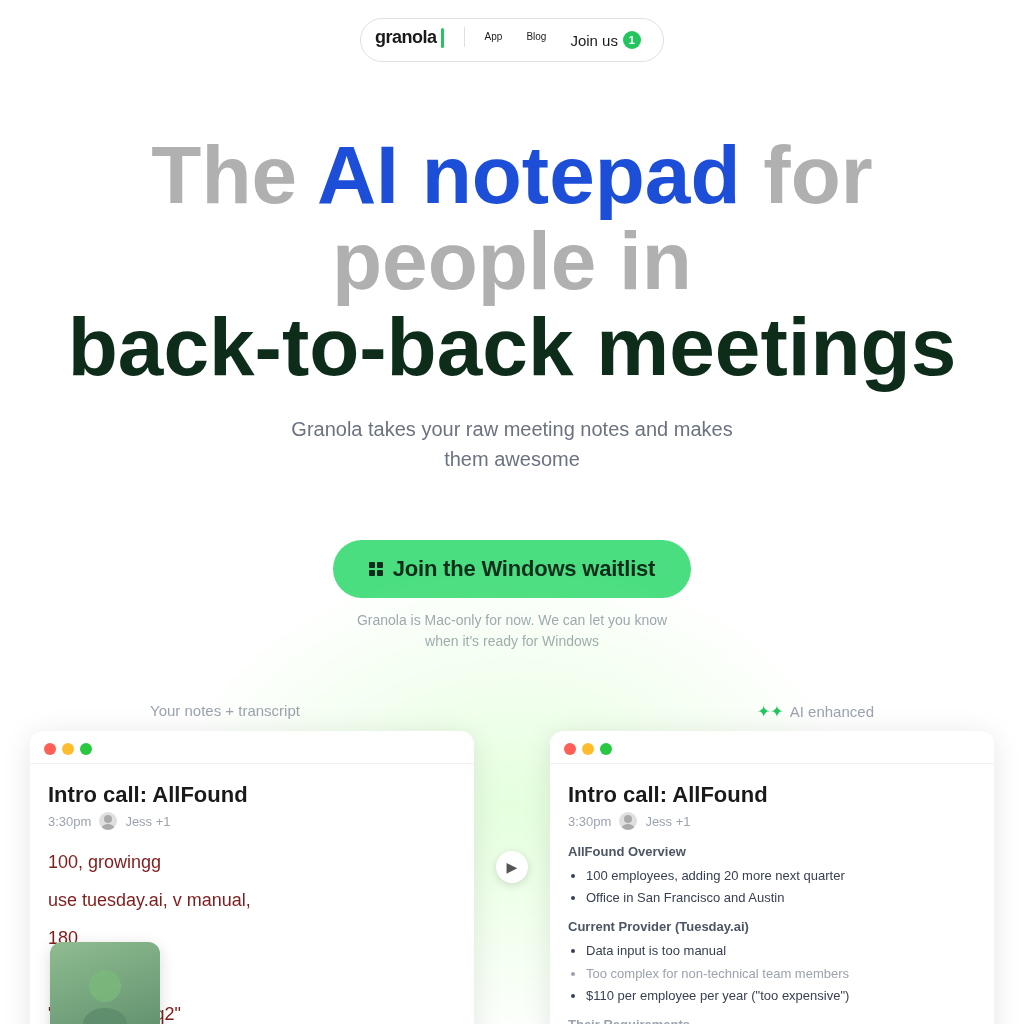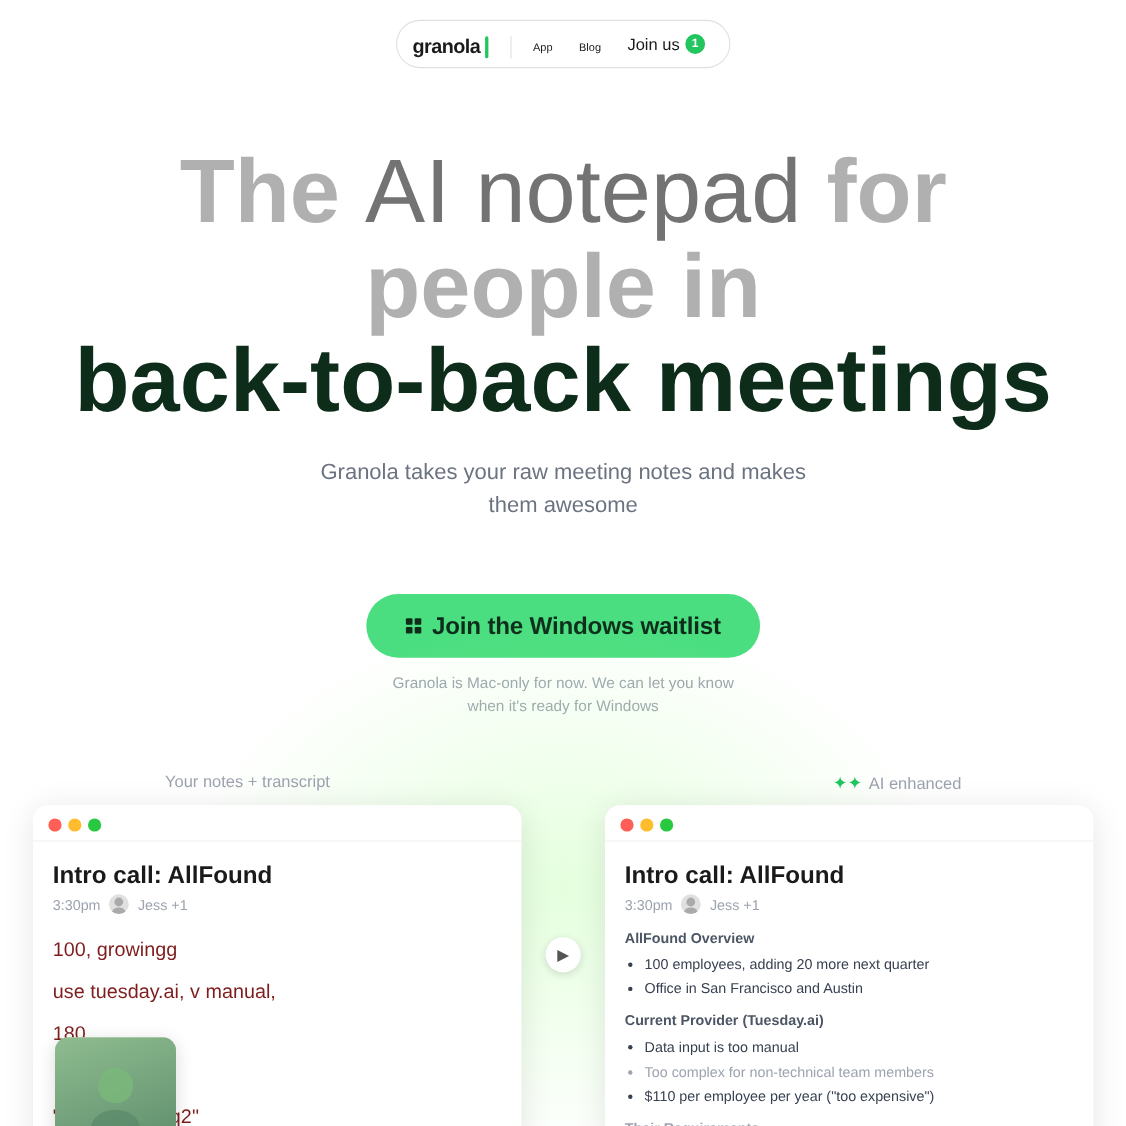--- a/index.html
+++ b/index.html
@@ -12,21 +12,21 @@
     }
 
     
     .nav {
       display: flex;
       justify-content: center;
       padding: 18px 0 10px;
     }
     .nav-inner {
       display: flex;
-      align-items: flex-end;
+      align-items: flex-start;
       gap: 8px;
       border: 1.5px solid #e0e0e0;
       border-radius: 50px;
       padding: 8px 14px;
       background: #fff;
     }
     .nav-logo {
       display: flex;
       align-items: center;
       gap: 2px;
@@ -109,22 +109,22 @@
       text-align: center;
       padding: 60px 40px 30px;
     }
     .hero-title-line1 {
       font-size: 82px;
       font-weight: 700;
       line-height: 1.05;
       color: #b0b0b0;
     }
     .hero-title-line1 .bold {
-      color: #737373;
-      font-weight: 400;
+      color: #1d4ed8;
+      font-weight: 700;
     }
     .hero-title-line2 {
       font-size: 82px;
       font-weight: 900;
       color: #0d2d1a;
       line-height: 1.05;
     }
     .hero-subtitle {
       margin-top: 24px;
       font-size: 20px;

